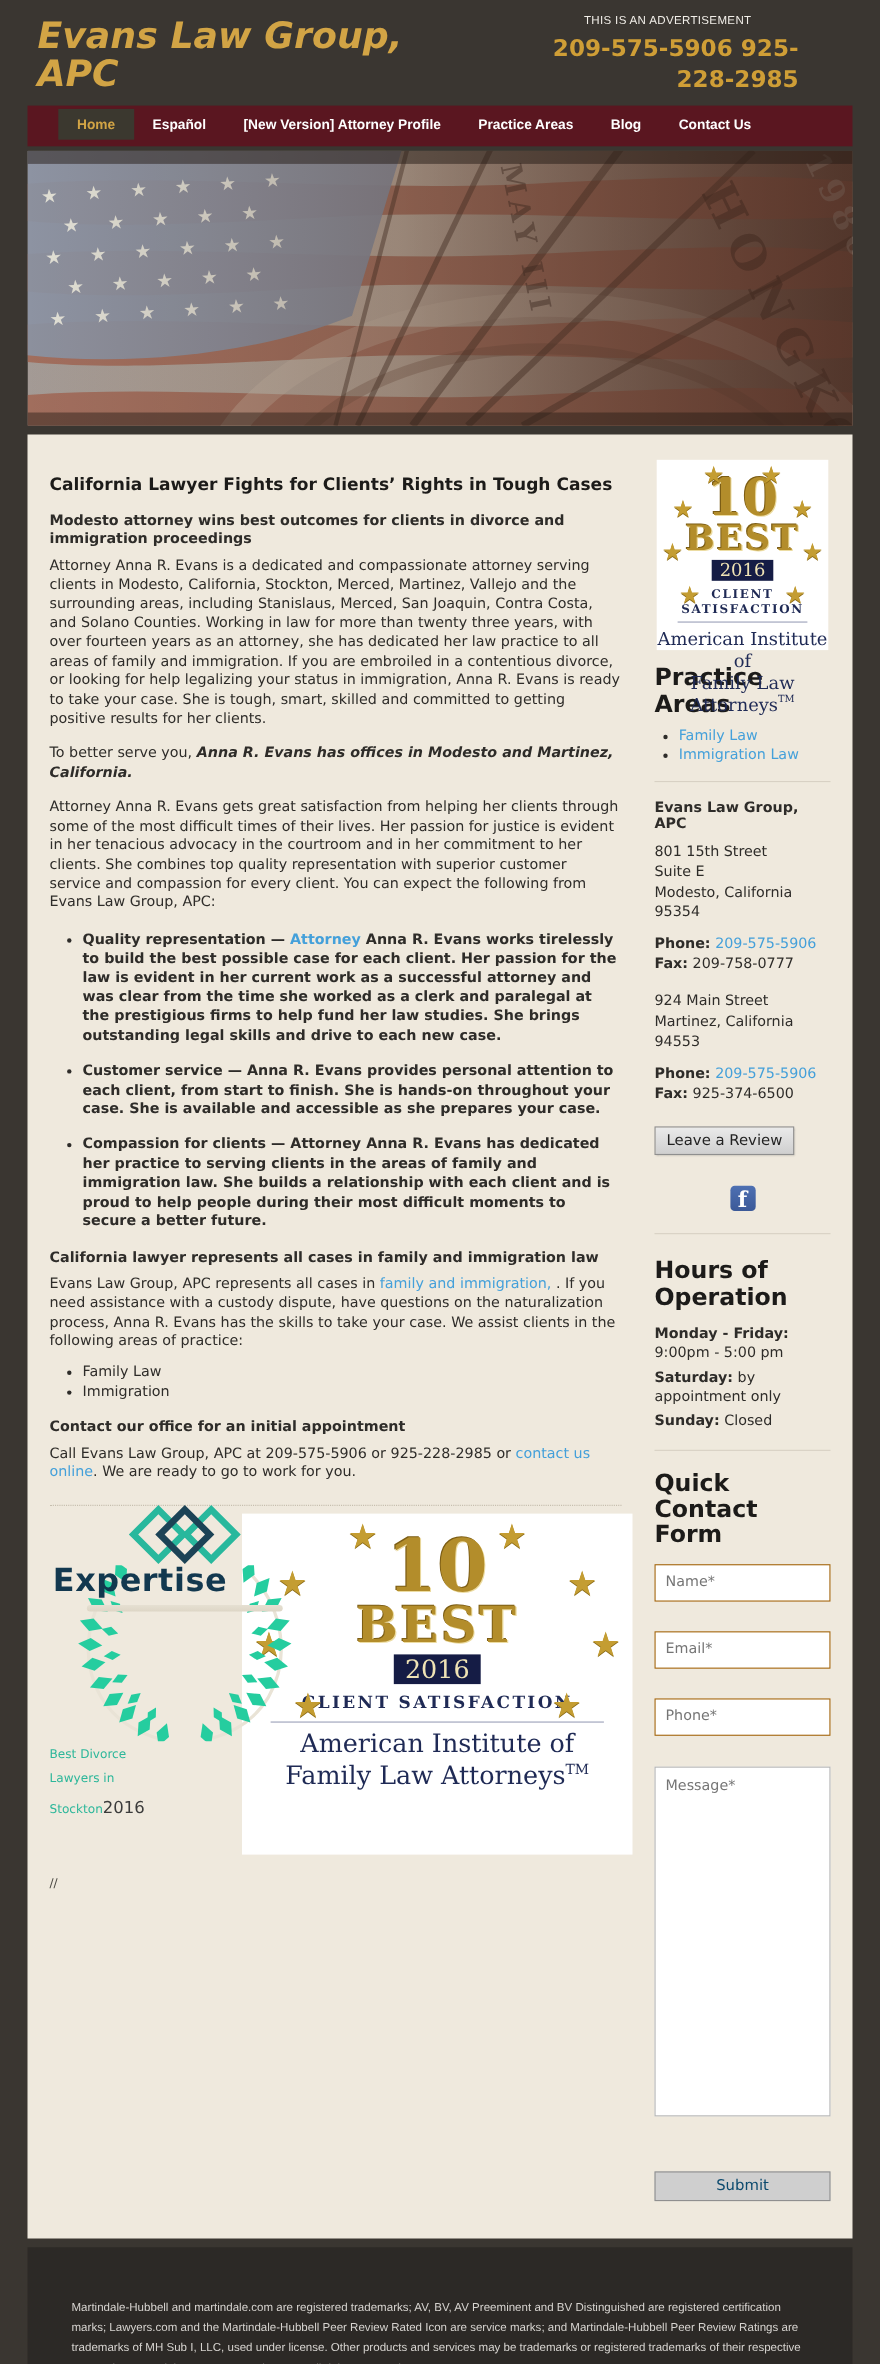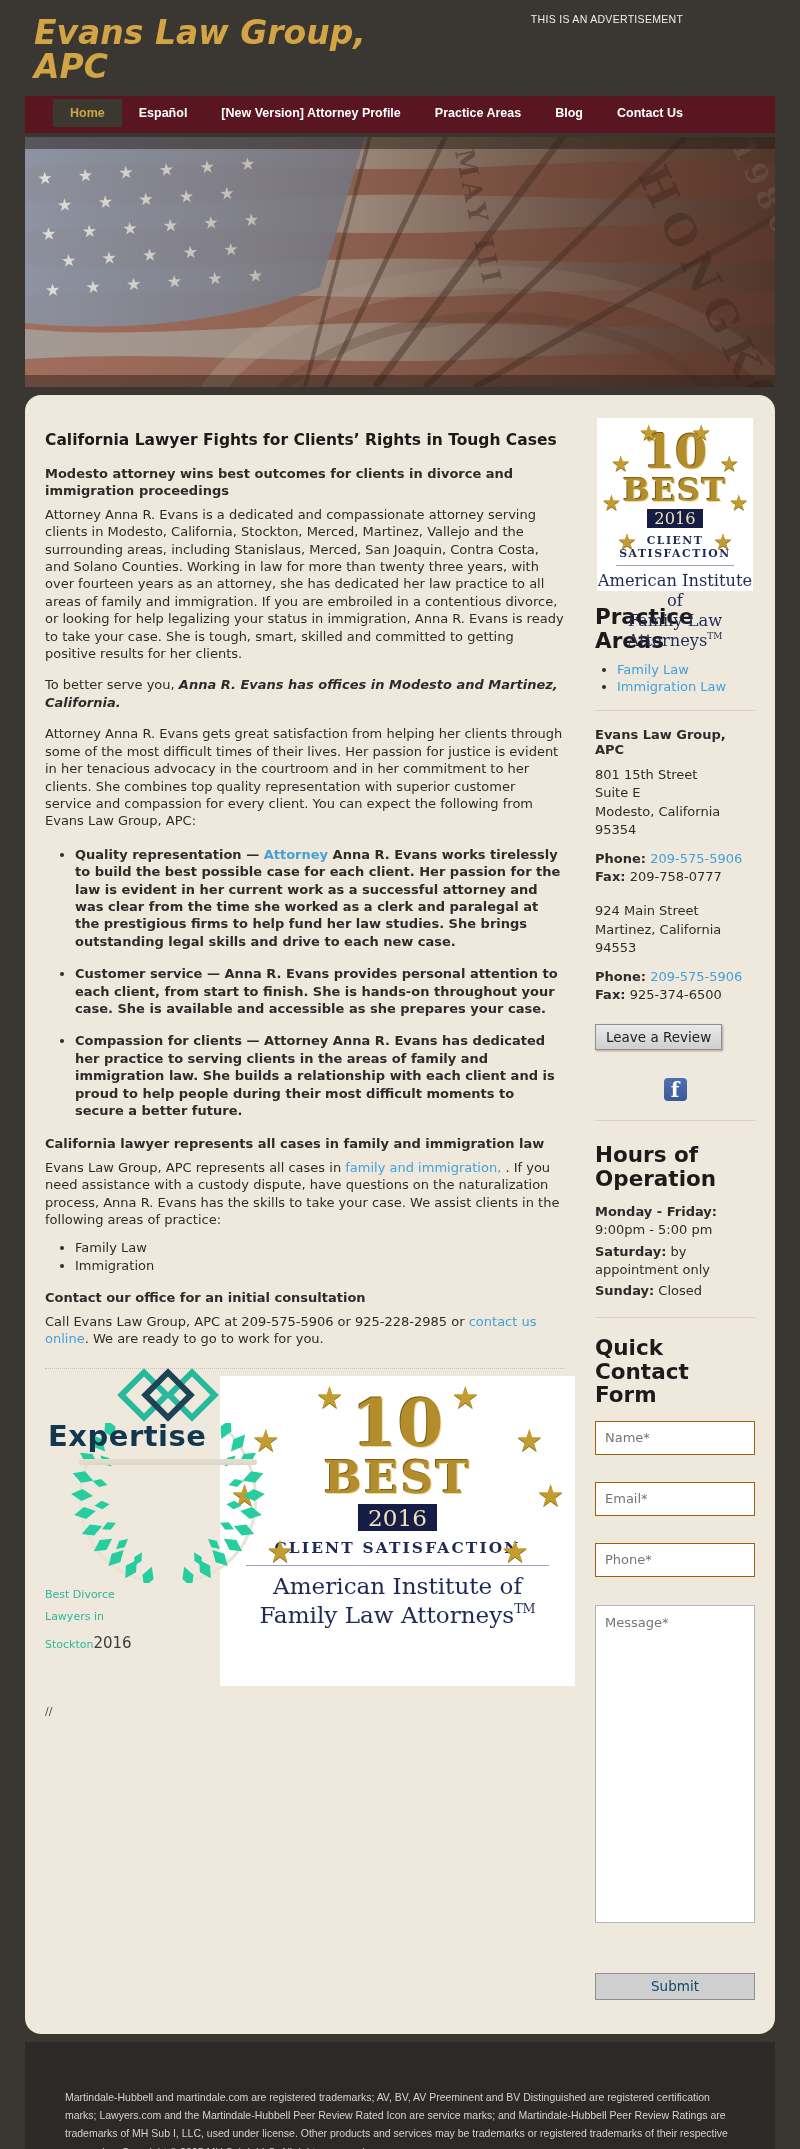--- a/index.html
+++ b/index.html
@@ -13,21 +13,21 @@
   
   .nav{margin:0 25px;background:#5a1620;color:#fff;padding:3px 0 6px;}
   .nav-row{display:flex;align-items:stretch;height:28px;}
   .nav-row2{height:26px;}
   .nav-item{padding:0 17px;font-size:12.5px;font-weight:bold;display:flex;align-items:center;cursor:pointer;font-family:"Liberation Sans",sans-serif;}
   .nav-item.active{background:#3b382f;color:#d2a445;margin-left:28px;}
   .nav-row2 .nav-item{margin-left:45px;}
   
   .hero{display:block;margin:4px 25px 0;width:750px;height:250px;}
   
-  .panel{margin:8px 25px 0;background:#efe9dd;padding:20px 20px 34px;box-sizing:border-box;display:flex;gap:30px;border-radius:16px;}
+  .panel{margin:8px 25px 0;background:#efe9dd;padding:20px 20px 34px;box-sizing:border-box;display:flex;gap:30px;}
   .main-col{width:520px;}
   .side-col{width:160px;}
   h1{font-size:15.5px;margin:16px 0 6px;color:#1c1b19;}
   .subhead{font-weight:bold;margin:16px 0 0;line-height:1.34;}
   .para{margin:6px 0 0;line-height:1.34;}
   .gap{margin-top:14px;}
   .lnk{color:#44a0da;text-decoration:none;cursor:pointer;}
   .boldital{font-weight:bold;font-style:italic;}
   ul.blts{margin:16px 0 0;padding-left:30px;font-weight:bold;}
   ul.blts li{margin-bottom:15px;line-height:1.34;}
@@ -86,20 +86,24 @@
   .footer{margin:8px 25px 0;background:#2c2926;padding:46px 40px 42px;box-sizing:border-box;}
   .disc{color:#d6d3cf;font-size:10.5px;line-height:1.74;font-family:"Liberation Sans",sans-serif;}
 </style>
 </head>
 <body>
 
 <div class="header">
   <div class="logo">Evans Law Group, APC</div>
   <div class="header-right">
     <div class="ad">THIS IS AN ADVERTISEMENT</div>
+    <div class="phones">
+      <span>209-575-5906</span>
+      <span>925-228-2985</span>
+    </div>
   </div>
 </div>
 
 <div class="nav">
   <div class="nav-row">
     <div class="nav-item active">Home</div>
     <div class="nav-item">Español</div>
     <div class="nav-item">[New Version] Attorney Profile</div>
     <div class="nav-item">Practice Areas</div>
     <div class="nav-item">Blog</div>
@@ -161,21 +165,21 @@
       <li><b>Quality representation</b><span> — </span><a class="lnk">Attorney</a><span> Anna R. Evans works tirelessly to build the best possible case for each client. Her passion for the law is evident in her current work as a successful attorney and was clear from the time she worked as a clerk and paralegal at the prestigious firms to help fund her law studies. She brings outstanding legal skills and drive to each new case.</span></li>
       <li><b>Customer service</b><span> — </span><span>Anna R. Evans provides personal attention to each client, from start to finish. She is hands-on throughout your case. She is available and accessible as she prepares your case.</span></li>
       <li><b>Compassion for clients</b><span> — </span><span>Attorney Anna R. Evans has dedicated her practice to serving clients in the areas of family and immigration law.  She builds a relationship with each client and is proud to help people during their most difficult moments to secure a better future.</span></li>
     </ul>
     <div class="subhead">California lawyer represents all cases in family and immigration law</div>
     <p class="para"><span>Evans Law Group, APC represents all cases in </span><a class="lnk">family and immigration,</a><span> .  If you need assistance with a custody dispute, have questions on the naturalization process, Anna R. Evans has the skills to take your case. We assist clients in the following areas of practice:</span></p>
     <ul class="areas">
       <li>Family Law</li>
       <li>Immigration</li>
     </ul>
-    <div class="subhead">Contact our office for an initial consultation</div>
+    <div class="subhead">Contact our office for an initial appointment</div>
     <p class="para"><span>Call Evans Law Group, APC at 209-575-5906 or 925-228-2985 or </span><a class="lnk">contact us online</a><span>. We are ready to go to work for you.</span></p>
     <hr class="dashed">
 
     <div class="badges">
 
       <div class="expertise">
         <svg class="laurel" viewBox="0 0 240 160">
           <defs>
               <polygon id="lf" points="0,-11 6,0 0,11 -6,0" fill="#25cd9f"></polygon>
             </defs>

